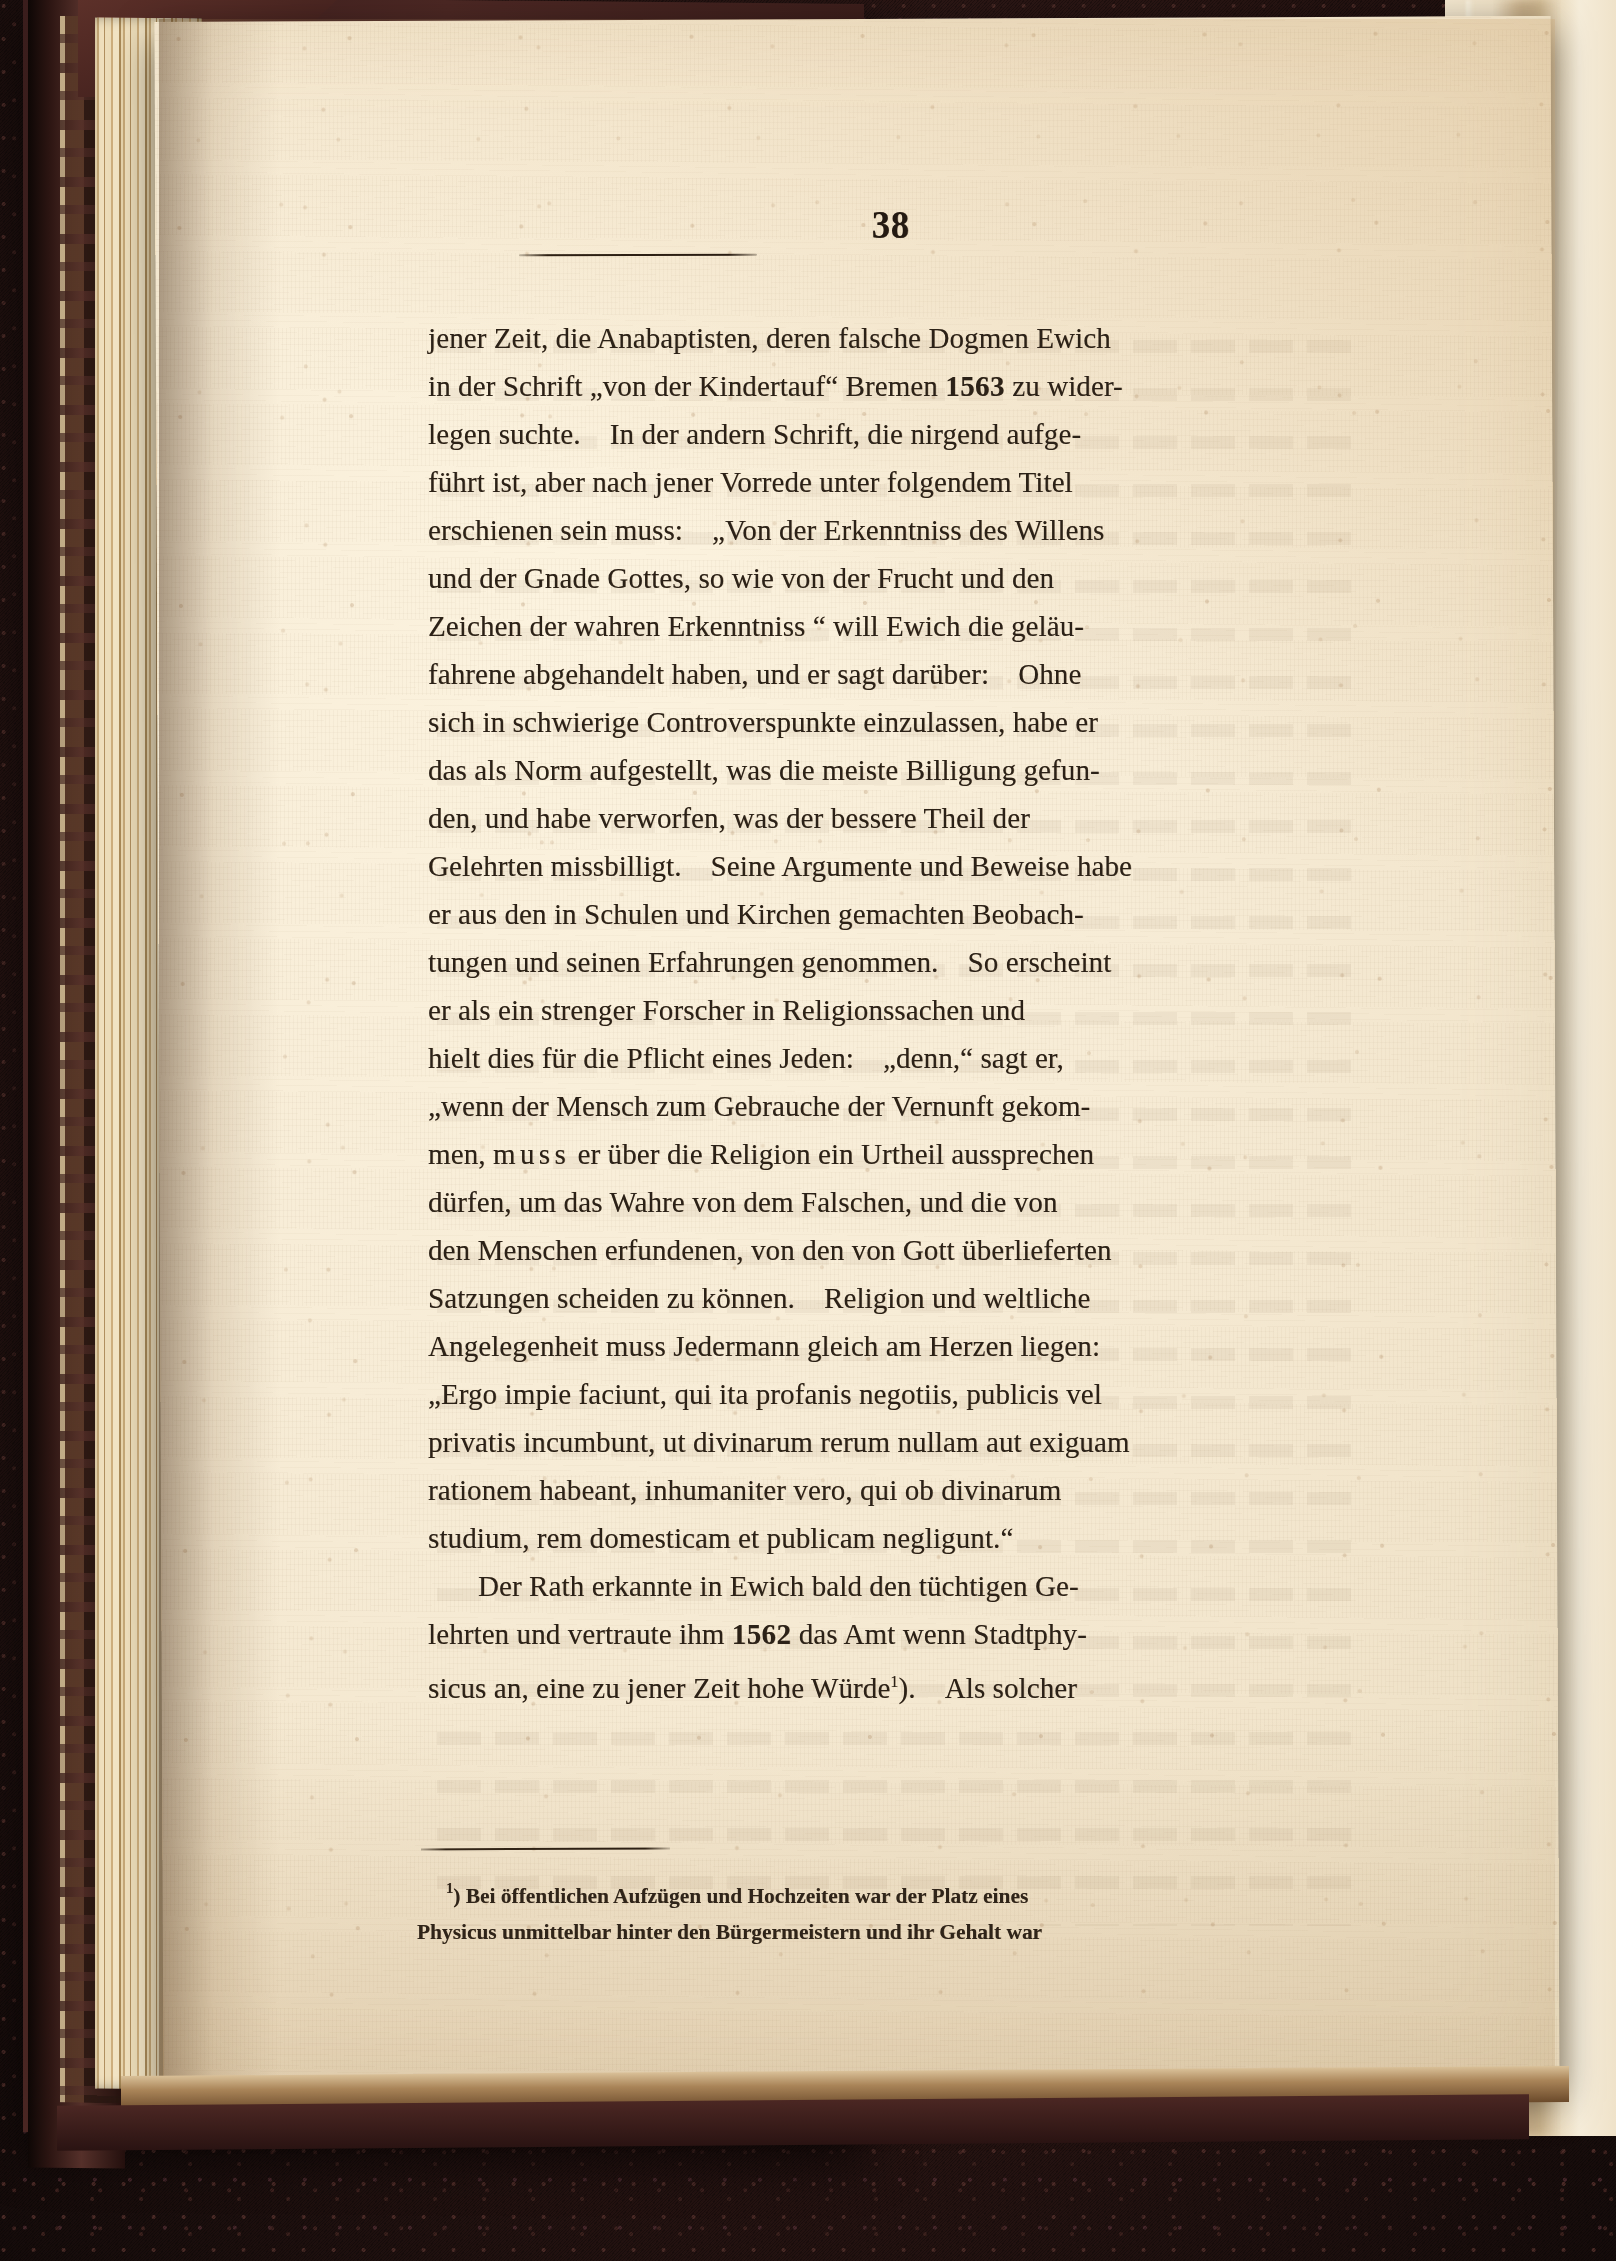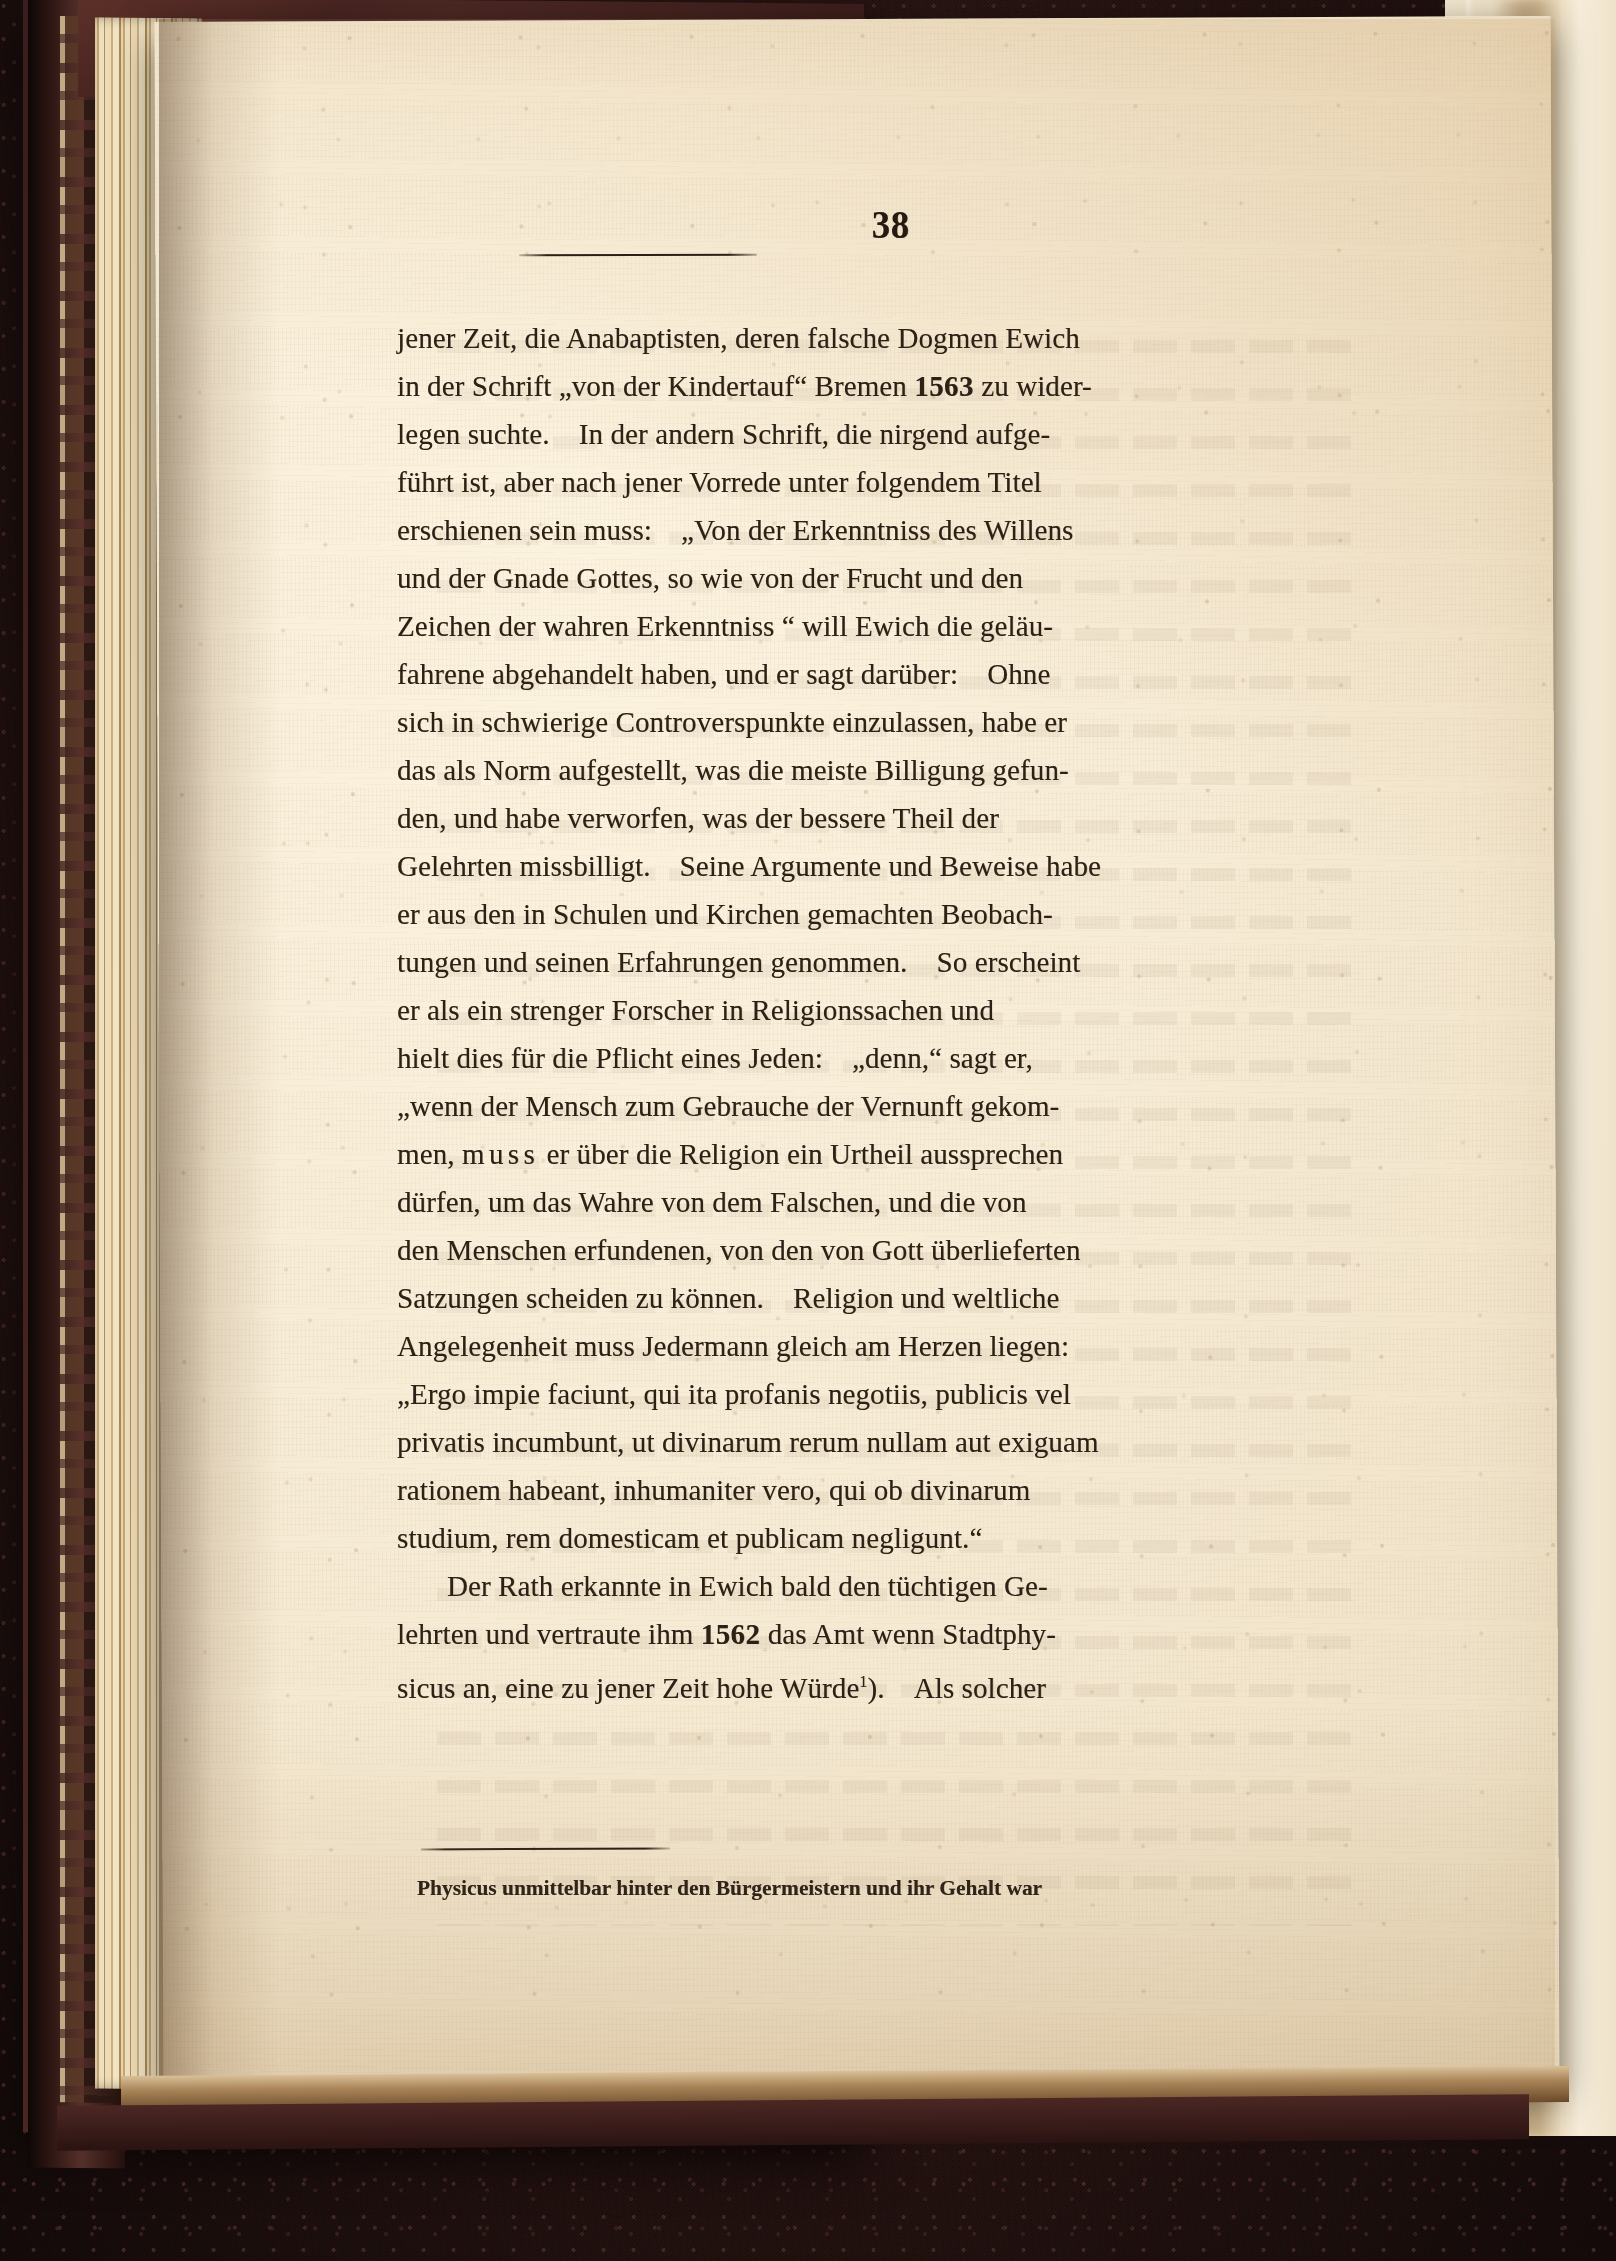--- a/index.html
+++ b/index.html
@@ -232,21 +232,21 @@
     width: 238px;
     height: 2.4px;
     background: linear-gradient(90deg, rgba(40,28,16,0.25), #2e2114 12%, #2a1d12 88%, rgba(40,28,16,0.3));
     border-radius: 1.6px;
     transform: rotate(-0.12deg);
   }
 
   
   .body-text {
     position: absolute;
-    left: 397px;
+    left: 428px;
     top: 314px;
     width: 951px;
     font-size: 29px;
     line-height: 48px;
     color: #2b2117;
     letter-spacing: 0.1px;
   }
   .line {
     display: block;
     white-space: nowrap;
@@ -407,17 +407,18 @@
 
     <span class="line"><span class="j"><span>lehrten und vertraute ihm </span><span class="b">1562</span><span> das Amt wenn Stadtphy-</span></span></span>
 
     <span class="line last"><span class="j"><span>sicus an, eine zu jener Zeit hohe Würde</span><span class="fn-sup">1</span><span>). Als solcher</span></span></span>
 
   </div>
 
   <div class="fn-rule"></div>
 
   <div class="footnote">
+    <span class="line"><span class="j"><span class="fn-mark">1</span><span>)</span>&nbsp;<span>Bei öffentlichen Aufzügen und Hochzeiten war der Platz eines</span></span></span>
     <span class="line last"><span class="j"><span>Physicus unmittelbar hinter den Bürgermeistern und ihr Gehalt war</span></span></span>
   </div>
 
 </div>
 
 
 </body></html>

